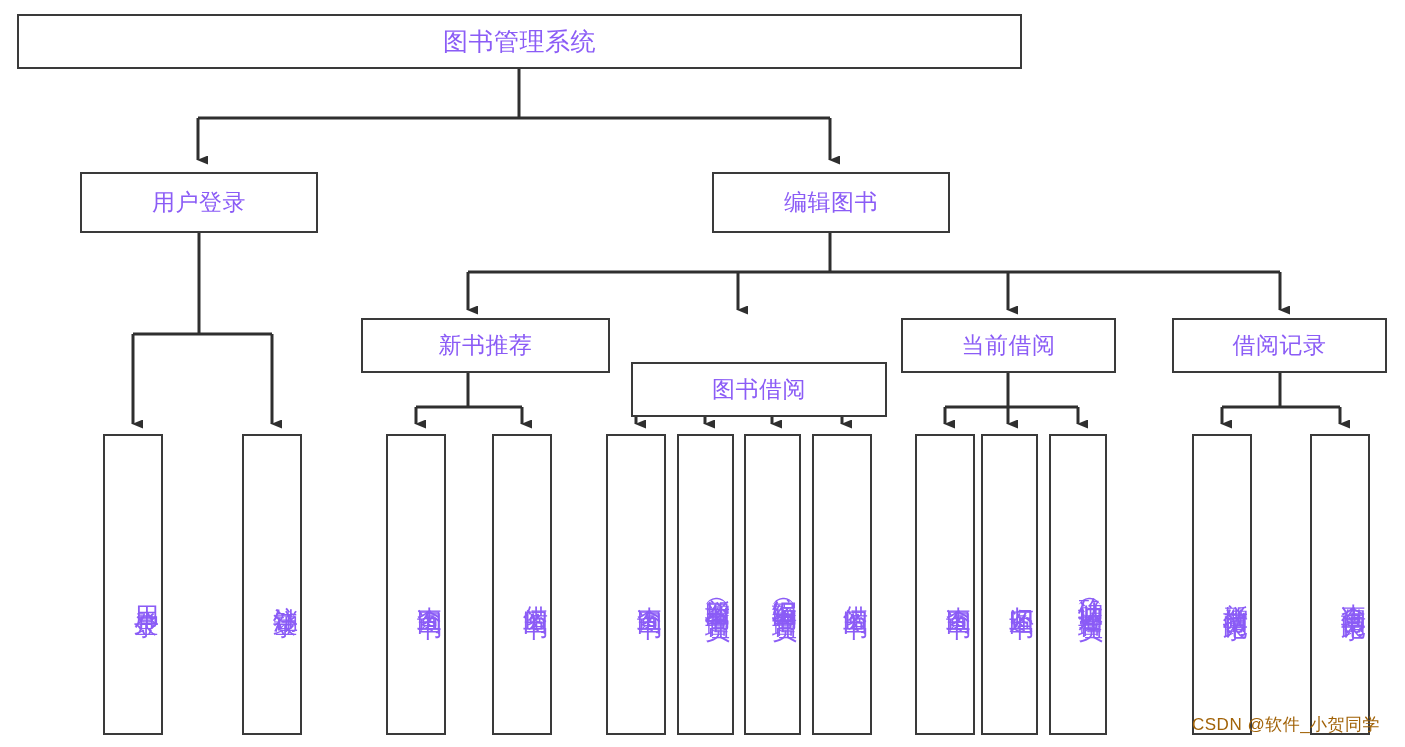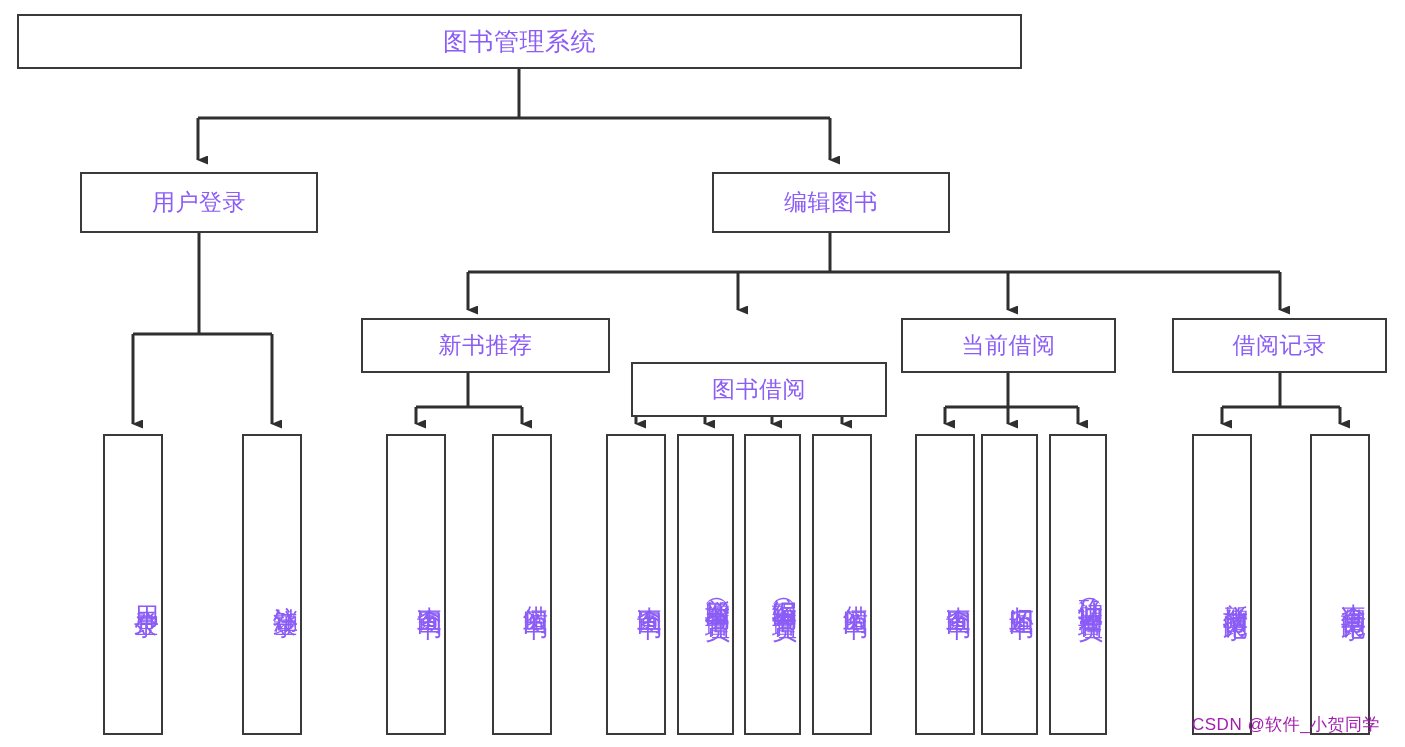--- a/index.html
+++ b/index.html
@@ -56,21 +56,21 @@
   }
   .node.vert .vlabel {
     writing-mode: vertical-rl;
     text-orientation: upright;
     display: block;
     white-space: normal;
   }
   .watermark {
     position: absolute;
     font-size: 17px;
-    color: #a21caf;
+    color: #a16207;
     white-space: nowrap;
     letter-spacing: 0.5px;
     user-select: none;
   }
 </style>
 </head>
 <body>
 
 <div id="diagram-root">
 

